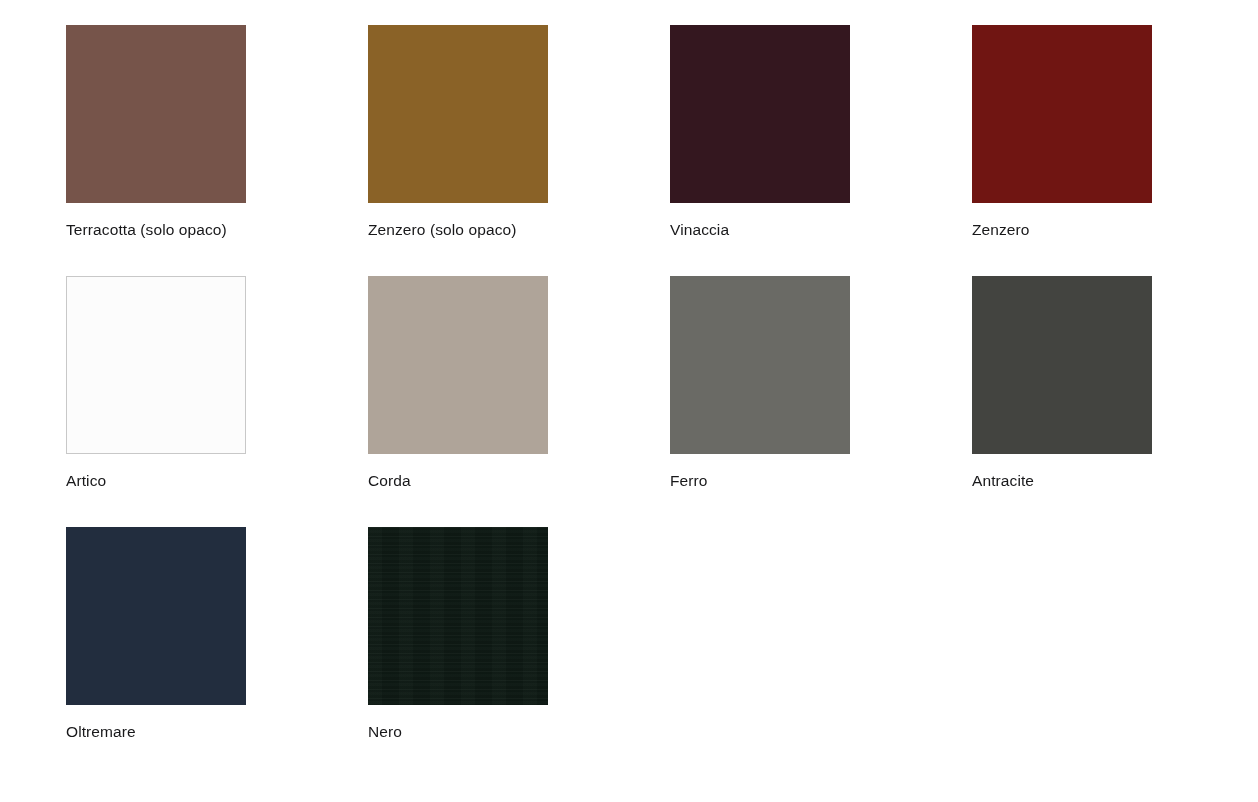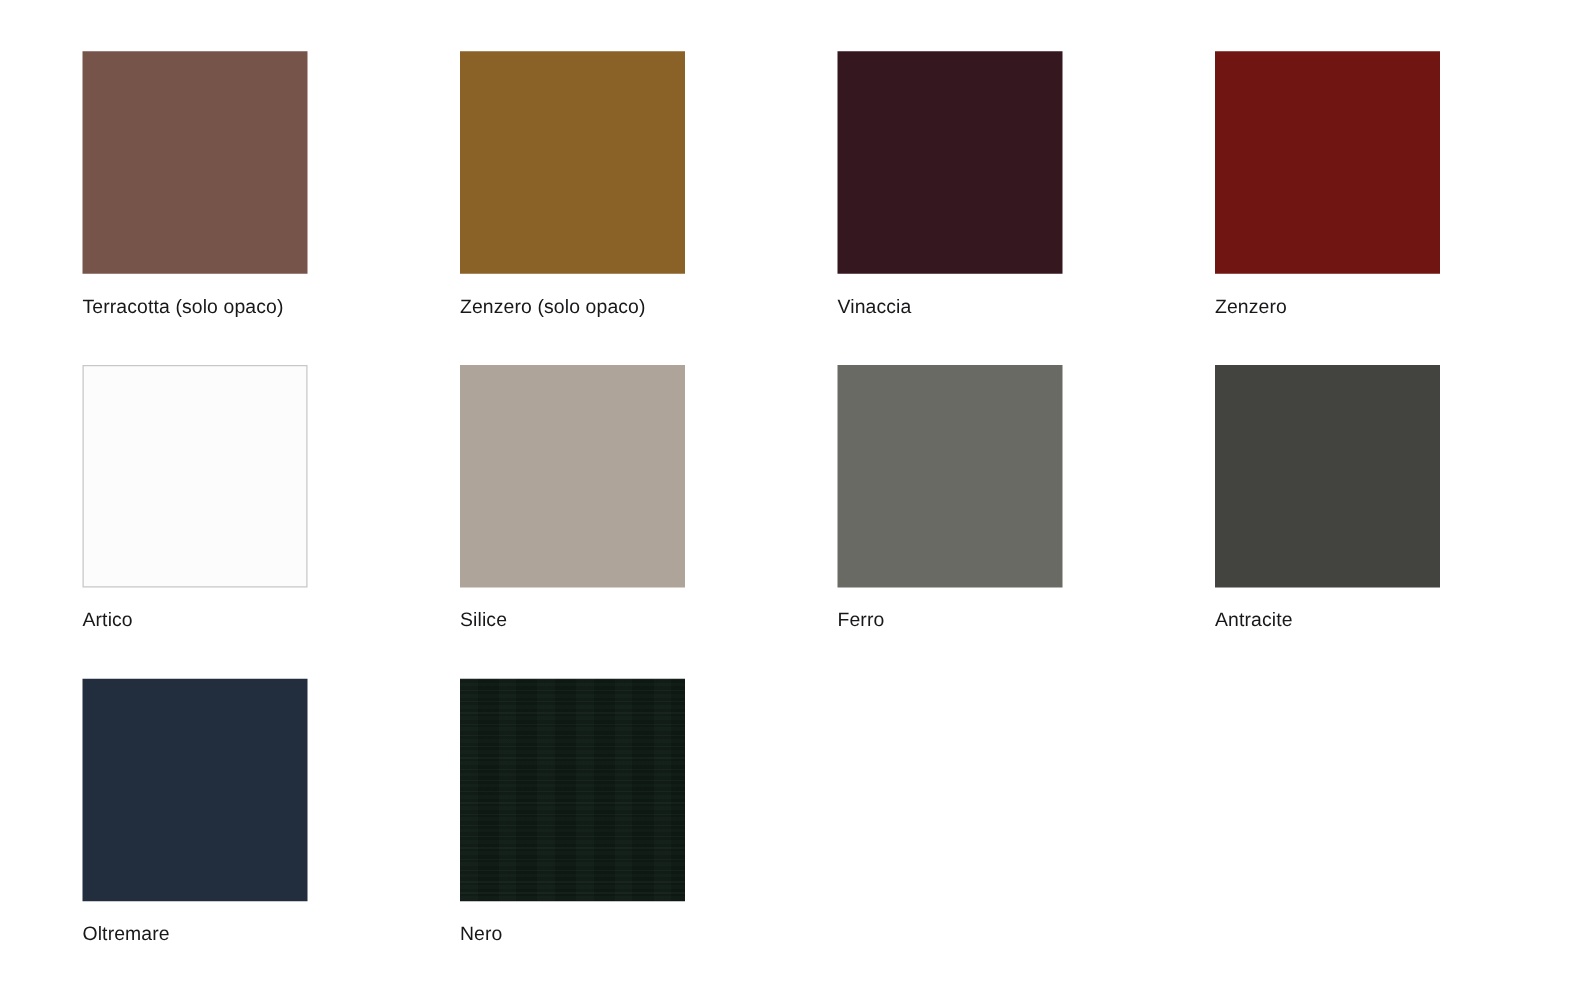--- a/index.html
+++ b/index.html
@@ -13,21 +13,21 @@
     background: #ffffff;
     font-family: "Liberation Sans", "DejaVu Sans", sans-serif;
     overflow: hidden;
   }
 
   #palette-grid {
     position: relative;
     width: 1258px;
     height: 802px;
     box-sizing: border-box;
-    padding: 41px 0 0 66px;
+    padding: 25px 0 0 66px;
     display: grid;
     grid-template-columns: repeat(4, 180px);
     grid-template-rows: repeat(3, 251px);
     column-gap: 122px;
     row-gap: 0px;
     align-content: start;
     justify-content: start;
   }
 
   .swatch-cell {
@@ -106,21 +106,21 @@
     <div class="swatch-cell">
       <div class="swatch-chip" style="background-color: rgb(112, 21, 18);"></div>
       <div class="swatch-label">Zenzero</div>
     </div>
     <div class="swatch-cell">
       <div class="swatch-chip light-chip" style="background-color: rgb(252, 252, 252);"></div>
       <div class="swatch-label">Artico</div>
     </div>
     <div class="swatch-cell">
       <div class="swatch-chip" style="background-color: rgb(175, 164, 153);"></div>
-      <div class="swatch-label">Silice</div>
+      <div class="swatch-label">Corda</div>
     </div>
     <div class="swatch-cell">
       <div class="swatch-chip" style="background-color: rgb(106, 106, 101);"></div>
       <div class="swatch-label">Ferro</div>
     </div>
     <div class="swatch-cell">
       <div class="swatch-chip" style="background-color: rgb(67, 68, 64);"></div>
       <div class="swatch-label">Antracite</div>
     </div>
     <div class="swatch-cell">

